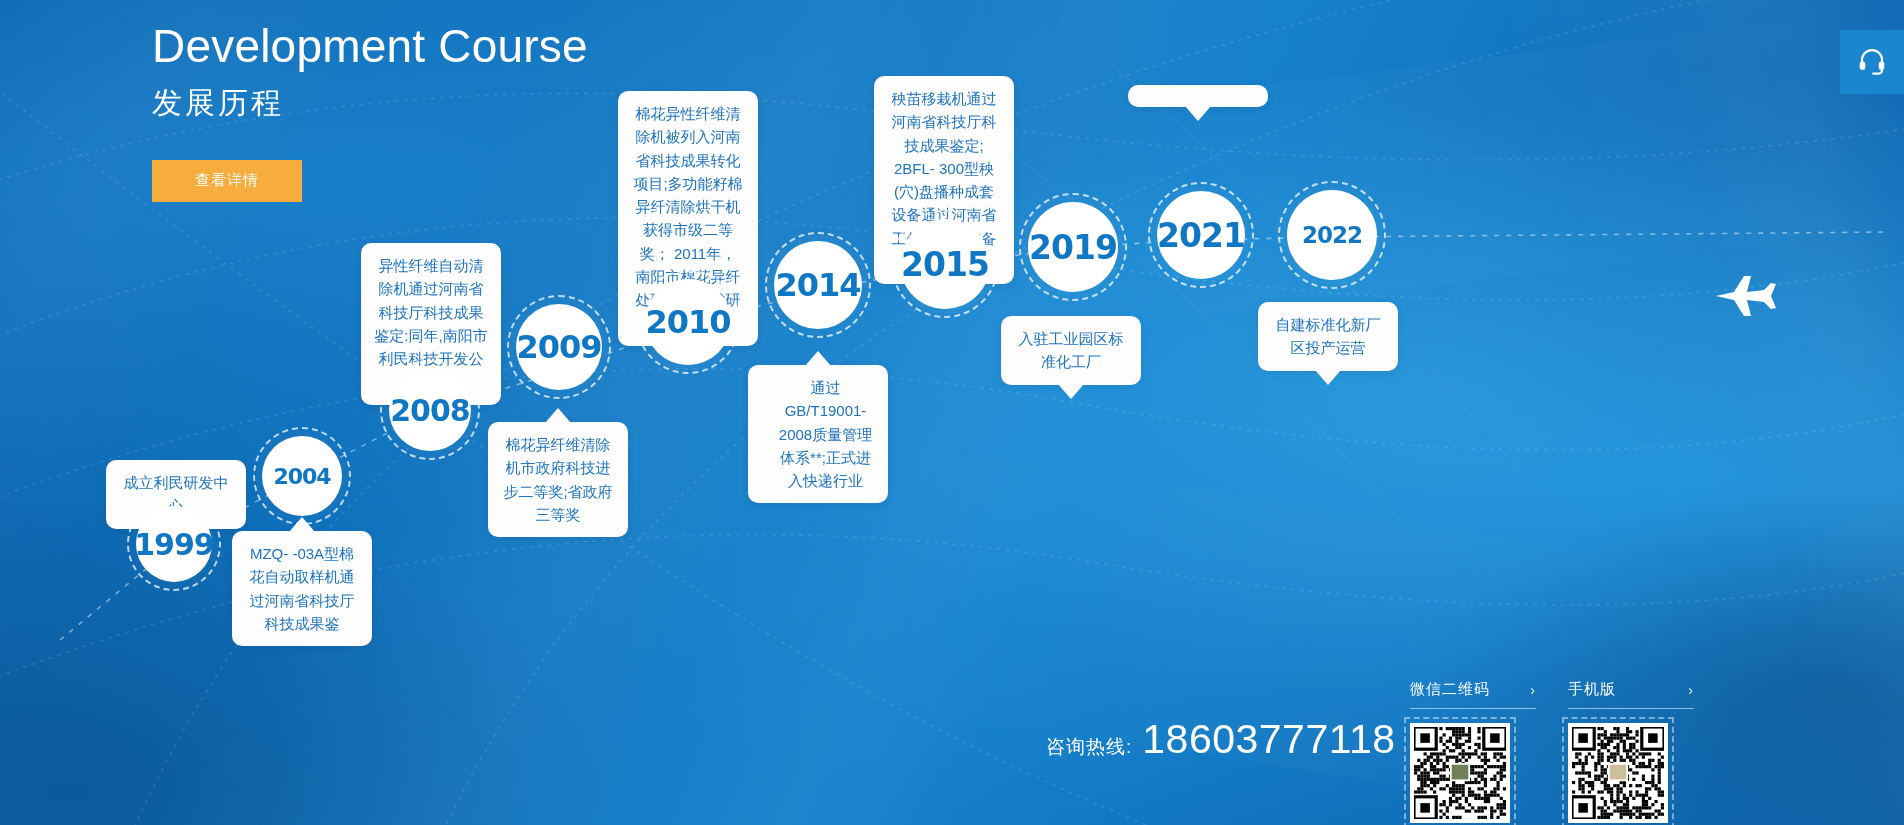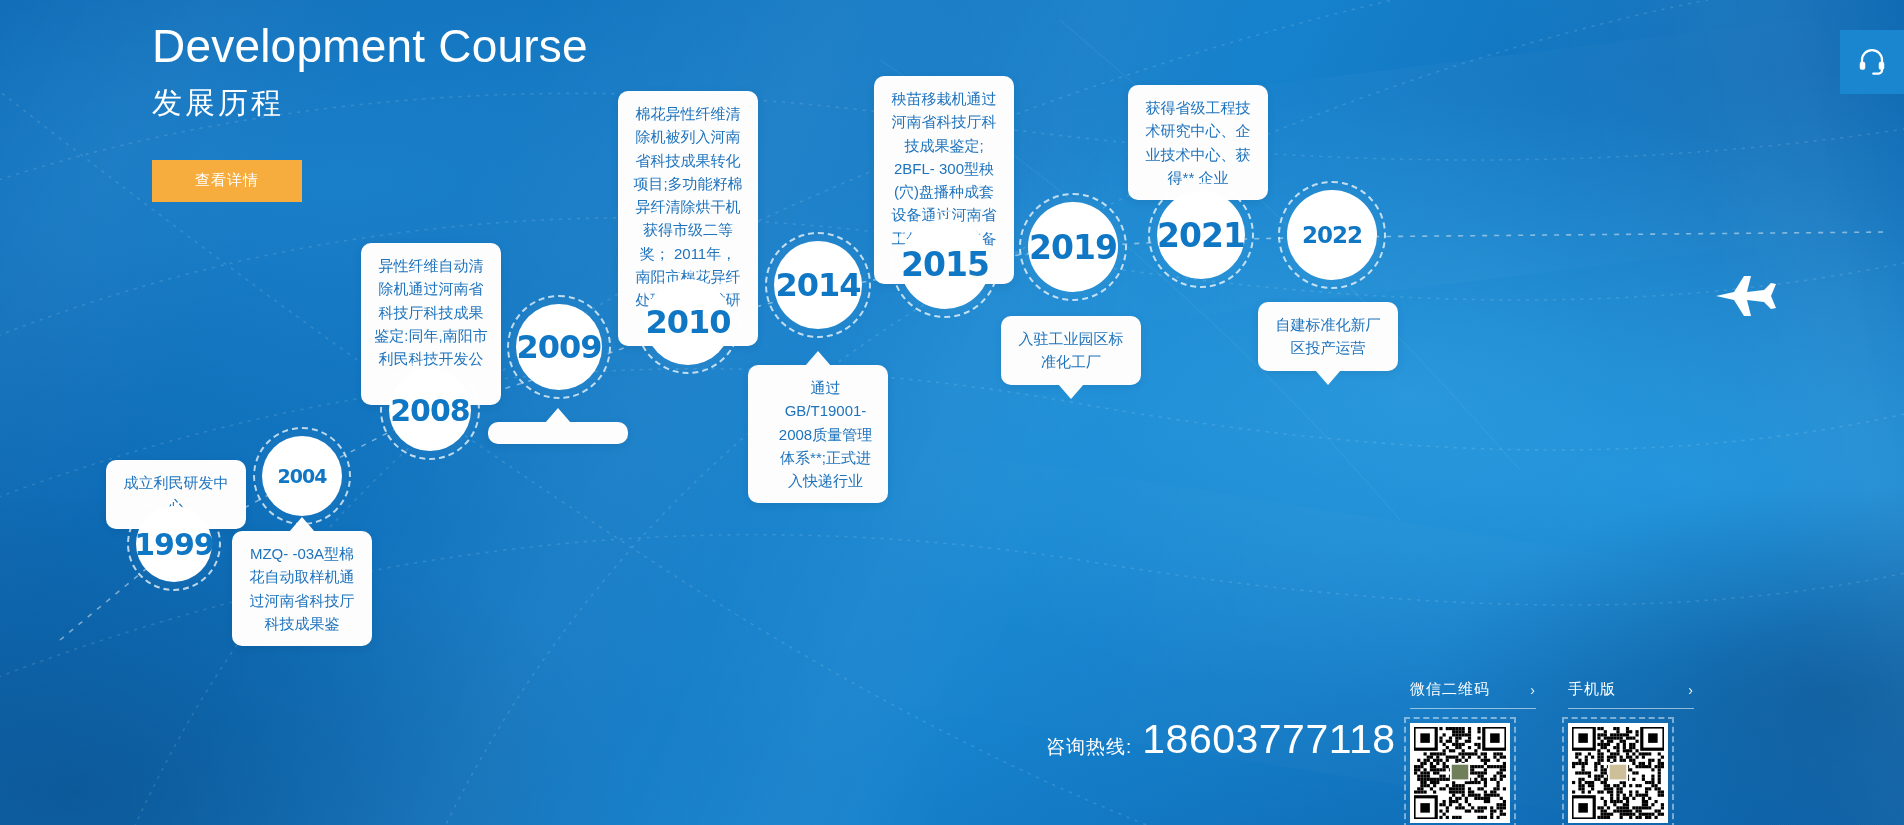--- a/index.html
+++ b/index.html
@@ -215,31 +215,31 @@
       <rect x="17.4" y="13.4" width="4.4" height="6.4" rx="1.6" fill="#ffffff" stroke="none"></rect>
       <path d="M20 19.6v.6a2.6 2.6 0 0 1-2.6 2.6H13"></path>
     </svg>
   </span>
 </div>
 
 <div id="timeline-layer">
     <div class="callout tip-bottom" style="left: 106px; top: 460px; width: 140px;"><span class="tip"></span><span>成立利民研发中心</span></div>
     <div class="callout tip-top" style="left: 232px; top: 531px; width: 140px;"><span class="tip"></span><span>MZQ- -03A型棉花自动取样机通过河南省科技厅科技成果鉴</span></div>
     <div class="callout tip-bottom" style="left: 361px; top: 243px; width: 140px;"><span class="tip"></span><span>异性纤维自动清除机通过河南省科技厅科技成果鉴定:同年,南阳市利民科技开发公司成立</span></div>
-    <div class="callout tip-top" style="left: 488px; top: 422px; width: 140px;"><span class="tip"></span></div>
+    <div class="callout tip-top" style="left: 488px; top: 422px; width: 140px;"><span class="tip"></span><span>棉花异纤维清除机市政府科技进步二等奖;省政府三等奖</span></div>
     <div class="callout tip-bottom" style="left: 618px; top: 91px; width: 140px;"><span class="tip"></span><span>棉花异性纤维清除机被列入河南省科技成果转化项目;多功能籽棉异纤清除烘干机获得市级二等奖； 2011年， 南阳市棉花异纤处理工程技术研究中心成立</span></div>
     <div class="callout tip-top" style="left: 748px; top: 365px; width: 140px; padding-left: 28px;"><span class="tip"></span><span>通过GB/T19001-2008质量管理体系**;正式进入快递行业</span></div>
     <div class="callout tip-bottom" style="left: 874px; top: 76px; width: 140px;"><span class="tip"></span><span>秧苗移栽机通过河南省科技厅科技成果鉴定; 2BFL- 300型秧(穴)盘播种成套设备通过河南省工信厅机械装备产品定型</span></div>
     <div class="callout tip-bottom" style="left: 1001px; top: 316px; width: 140px;"><span class="tip"></span><span>入驻工业园区标准化工厂</span></div>
-    <div class="callout tip-bottom" style="left: 1128px; top: 85px; width: 140px;"><span class="tip"></span><span>获得省级工程技术研究中心、企业技术中心、获得** 企业</span></div>
+    <div class="callout tip-bottom" style="left: 1128px; top: 85px; width: 140px;"><span class="tip"></span></div>
     <div class="callout tip-bottom" style="left: 1258px; top: 302px; width: 140px;"><span class="tip"></span><span>自建标准化新厂区投产运营</span></div>
     <div class="node" style="left: 136px; top: 506px; width: 76px; height: 76px; font-size: 30px;">
       <span>1999</span>
     </div>
-    <div class="node" style="left: 262px; top: 436px; width: 80px; height: 80px; font-size: 19px;">
+    <div class="node" style="left: 262px; top: 436px; width: 80px; height: 80px; font-size: 22px;">
       <span>2004</span>
     </div>
     <div class="node" style="left: 389px; top: 369px; width: 82px; height: 82px; font-size: 30px;">
       <span>2008</span>
     </div>
     <div class="node" style="left: 516px; top: 304px; width: 86px; height: 86px; font-size: 32px;">
       <span>2009</span>
     </div>
     <div class="node" style="left: 645px; top: 279px; width: 86px; height: 86px; font-size: 32px;">
       <span>2010</span>

